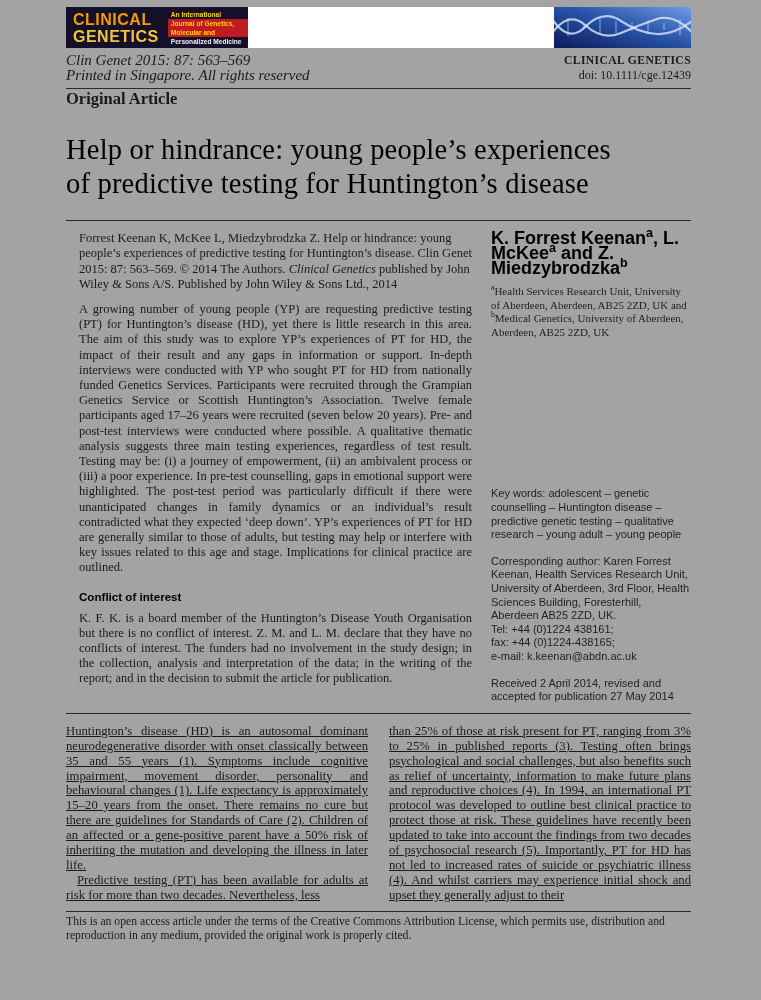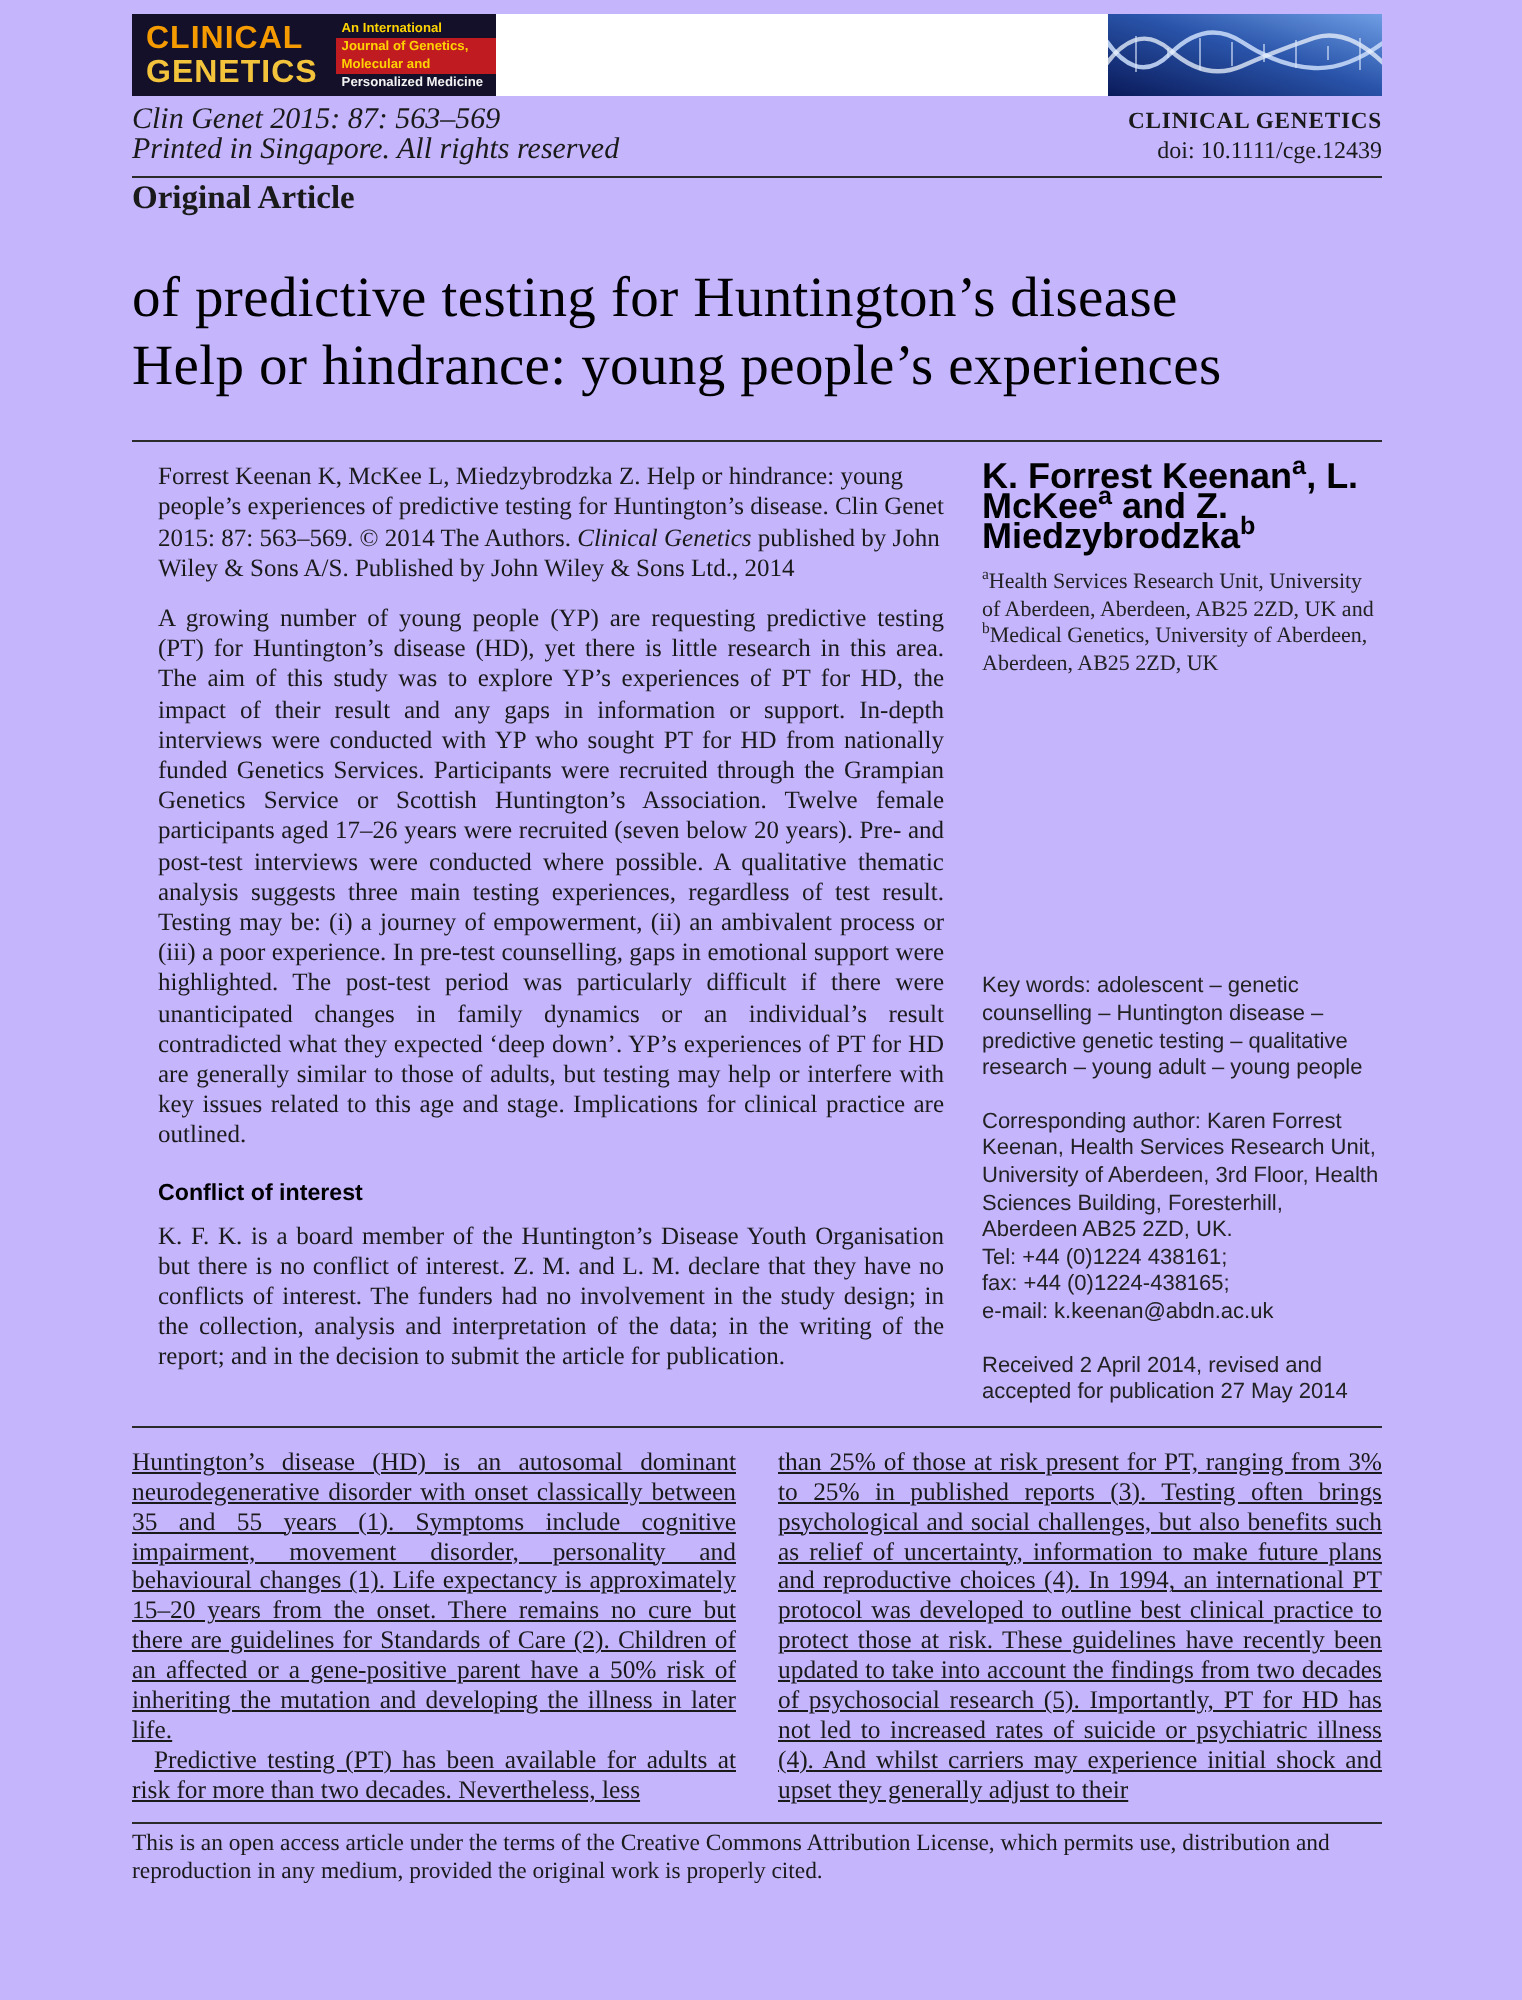--- a/index.html
+++ b/index.html
@@ -1,20 +1,20 @@
 <!DOCTYPE html>
 <html><head>
 <meta charset="utf-8">
 <style>
   * { box-sizing: border-box; }
   html, body { margin: 0; padding: 0; background: #ffffff; }
   .page {
     position: relative;
     width: 761px; height: 1000px;
-    background: #c4b5fd;
+    background: #a3a3a3;
     overflow: hidden;
     font-family: "Liberation Serif", serif;
     color: #1a1a1a;
   }
   .content { padding: 7px 70px 0 66px; }
 
   
   .banner { display: flex; align-items: stretch; height: 41px; }
   .logo-block {
     background: #14102a;
@@ -141,22 +141,22 @@
       </div>
       <div class="meta-right">
         <div class="journal-name">CLINICAL GENETICS</div>
         <div class="doi">doi: 10.1111/cge.12439</div>
       </div>
     </div>
     <hr class="rule rule-meta">
 
     <div class="section-label">Original Article</div>
     <h1 class="article-title">
+        <span style="display:block">Help or hindrance: young people’s experiences</span>
         <span style="display:block">of predictive testing for Huntington’s disease</span>
-        <span style="display:block">Help or hindrance: young people’s experiences</span>
       </h1>
     <hr class="rule rule-title">
 
     <div class="abs-wrap">
       <div class="abs-left">
         <p class="citation"><span>Forrest Keenan K, McKee L, Miedzybrodzka Z. Help or hindrance: young people’s experiences of predictive testing for Huntington’s disease. Clin Genet 2015: 87: 563–569. © 2014 The Authors. </span><i>Clinical Genetics</i><span> published by John Wiley &amp; Sons A/S. Published by John Wiley &amp; Sons Ltd., 2014</span></p>
         <p class="abstract-p">A growing number of young people (YP) are requesting predictive testing (PT) for Huntington’s disease (HD), yet there is little research in this area. The aim of this study was to explore YP’s experiences of PT for HD, the impact of their result and any gaps in information or support. In-depth interviews were conducted with YP who sought PT for HD from nationally funded Genetics Services. Participants were recruited through the Grampian Genetics Service or Scottish Huntington’s Association. Twelve female participants aged 17–26 years were recruited (seven below 20 years). Pre- and post-test interviews were conducted where possible. A qualitative thematic analysis suggests three main testing experiences, regardless of test result. Testing may be: (i) a journey of empowerment, (ii) an ambivalent process or (iii) a poor experience. In pre-test counselling, gaps in emotional support were highlighted. The post-test period was particularly difficult if there were unanticipated changes in family dynamics or an individual’s result contradicted what they expected ‘deep down’. YP’s experiences of PT for HD are generally similar to those of adults, but testing may help or interfere with key issues related to this age and stage. Implications for clinical practice are outlined.</p>
         <h3 class="conflict-h">Conflict of interest</h3>
         <p class="abstract-p">K. F. K. is a board member of the Huntington’s Disease Youth Organisation but there is no conflict of interest. Z. M. and L. M. declare that they have no conflicts of interest. The funders had no involvement in the study design; in the collection, analysis and interpretation of the data; in the writing of the report; and in the decision to submit the article for publication.</p>
       </div>

